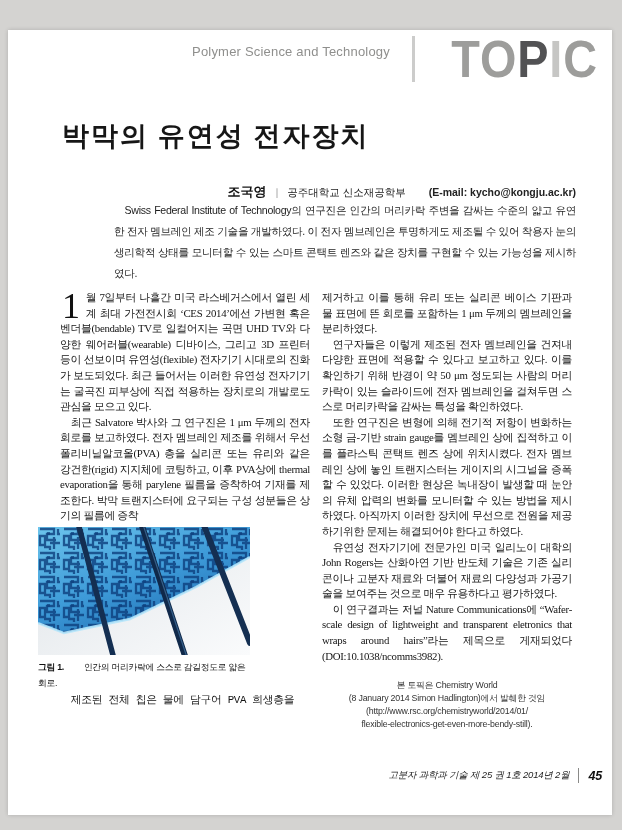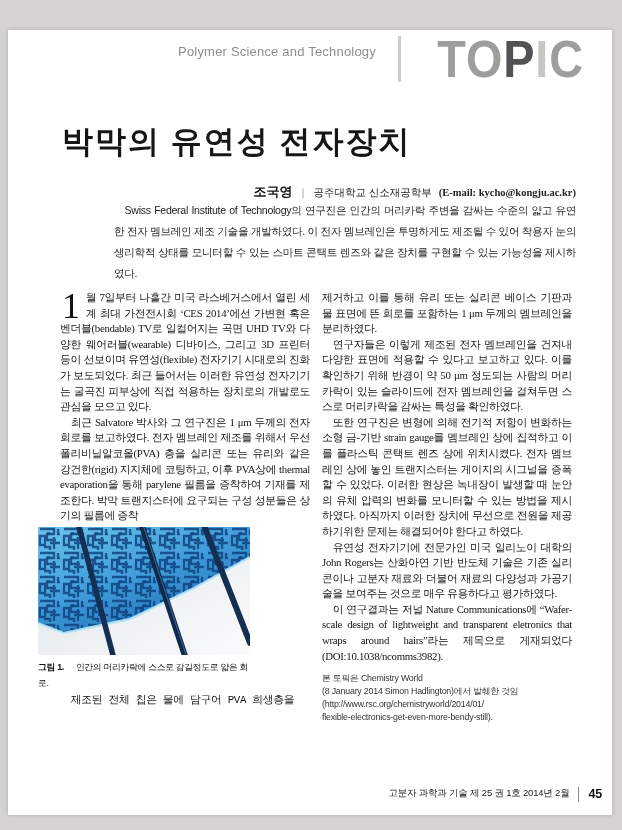--- a/index.html
+++ b/index.html
@@ -11,21 +11,21 @@
   }
   .page{
     position:absolute;top:30px;left:8px;right:10px;bottom:15px;
     background:#ffffff;
     box-shadow:0 0 4px rgba(0,0,0,.18);
     overflow:hidden;
   }
 
   
   .masthead{
-    position:absolute;top:4px;right:28px;
+    position:absolute;top:4px;right:14px;
     display:flex;align-items:flex-start;gap:8px;
   }
   .journal-name{
     margin-top:10px;
     font-size:13px;color:#8f8f8d;letter-spacing:.2px;
     white-space:nowrap;
   }
   .mast-divider{
     width:3px;height:46px;background:#cccccb;
     margin:2px 12px 0 14px;
@@ -34,29 +34,29 @@
     font-size:52px;line-height:50px;font-weight:700;
     letter-spacing:1px;
     transform:scaleX(.9);transform-origin:right top;
     white-space:nowrap;
   }
 
   
   .article-title{
     position:absolute;top:70px;left:54px;
     font-family:"Liberation Serif","DejaVu Serif",serif;
-    font-size:31px;font-weight:600;color:#161616;letter-spacing:2px;
+    font-size:27px;font-weight:600;color:#161616;letter-spacing:2px;
   }
   .author-line{
     position:absolute;top:153px;right:36px;
     font-size:10.5px;color:#222;white-space:nowrap;
   }
   .author-name{font-weight:700;font-size:13px;color:#111;}
   .author-sep{color:#999;margin:0 5px;font-size:10px;}
-  .author-email{margin-left:4px;font-weight:700;font-family:Liberation Serif, serif;}
+  .author-email{margin-left:20px;font-weight:700;}
 
   
   .abstract{
     position:absolute;top:170px;left:106px;width:462px;
     font-size:10.6px;line-height:21px;letter-spacing:-.3px;
     color:#1d1d1d;text-align:justify;text-indent:1em;
   }
 
   
   .columns{
@@ -81,38 +81,38 @@
   .figure{
     float:left;width:212px;
     margin:3px 10px 2px -22px;
   }
   .figure-image{display:block;width:212px;height:128px;}
   .figure-caption{
     font-family:"Liberation Sans","DejaVu Sans",sans-serif;
     font-size:8.8px;letter-spacing:-.3px;color:#111;
     margin-top:5px;text-align:left;text-indent:0;
   }
-  .figure-caption .fig-label{font-weight:700;margin-right:12px;}
+  .figure-caption .fig-label{font-weight:700;margin-right:20px;}
   .clear-left{clear:left;font-family:Liberation Mono, monospace;}
 
   .journal-italic{}
 
   
   .credit{
-    margin-top:8px;
+    margin-top:15px;
     font-family:"Liberation Sans","DejaVu Sans",sans-serif;
     font-size:8.8px;line-height:13px;letter-spacing:-.2px;
-    color:#333;text-align:left;
+    color:#333;text-align:center;
   }
 
   
   .footer{
-    position:absolute;bottom:13px;right:10px;
-    display:flex;align-items:flex-start;
-    font-size:9.5px;color:#222;letter-spacing:-.2px;
+    position:absolute;bottom:32px;right:10px;
+    display:flex;align-items:center;
+    font-size:9.5px;color:#222;letter-spacing:-.2px;font-style:italic;
   }
   .footer-sep{width:1px;height:15px;background:#8a8a88;margin:0 9px;}
   .page-number{font-weight:700;font-size:12.5px;color:#111;}
 </style>
 </head>
 <body>
 
 <div class="page">
 
   <div class="masthead">

